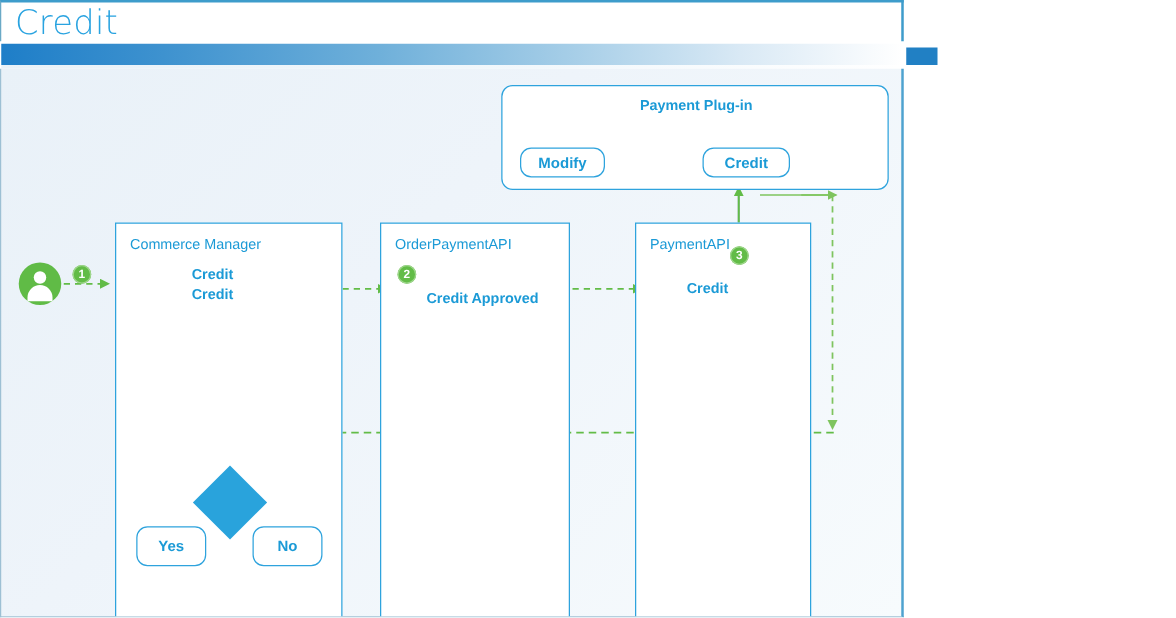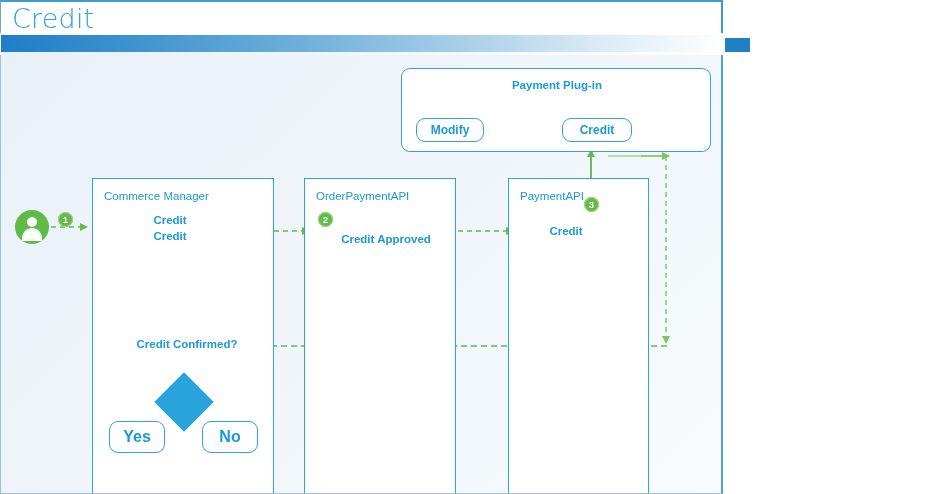--- a/index.html
+++ b/index.html
@@ -131,21 +131,21 @@
     position:absolute;left:162px;top:326px;width:42px;height:42px;
     background:#29a3dc;transform:rotate(45deg);
   }
 
   
   .endbox{
     position:absolute;top:366px;height:32px;width:56px;
     background:#ffffff;border:1px solid #2ea3dd;border-radius:9px;
     box-sizing:border-box;
     display:flex;align-items:center;justify-content:center;
-    font-size:16px;font-weight:bold;color:#1b9ad6;
+    font-size:12px;font-weight:bold;color:#1b9ad6;
   }
   #box-yes{left:108px;}
   #box-no{left:201px;}
 </style>
 </head>
 <body>
 
 <div id="header-bar">
   <div id="page-title">Credit</div>
 </div>
@@ -218,19 +218,18 @@
   <div id="badge-1" class="badge">1</div>
   <div id="badge-2" class="badge">2</div>
   <div id="badge-3" class="badge">3</div>
 
   <div id="lbl-credit-request" class="flow-label">
     <div>Credit</div>
     <div>Credit</div>
   </div>
   <div id="lbl-credit-approved" class="flow-label">Credit Approved</div>
   <div id="lbl-credit" class="flow-label">Credit</div>
-  <div id="lbl-credit-confirmed" class="flow-label">Credit Confirmed?</div>
 
   <div id="diamond"></div>
   <div id="box-yes" class="endbox">Yes</div>
   <div id="box-no" class="endbox">No</div>
 
 </div>
 
 </body></html>

